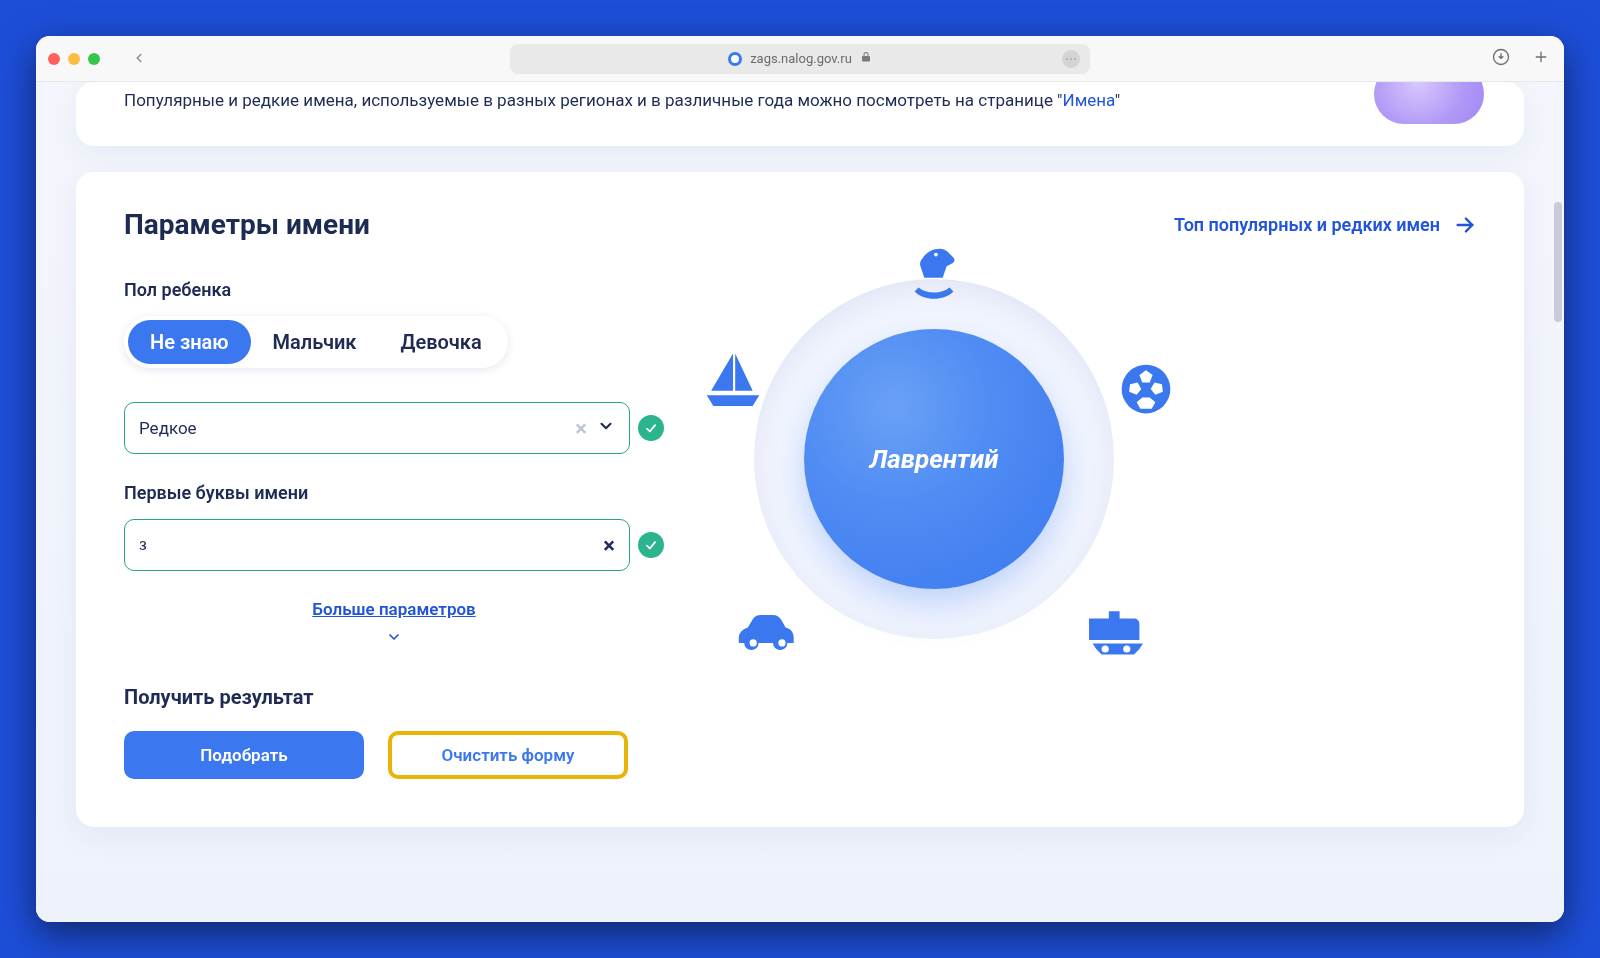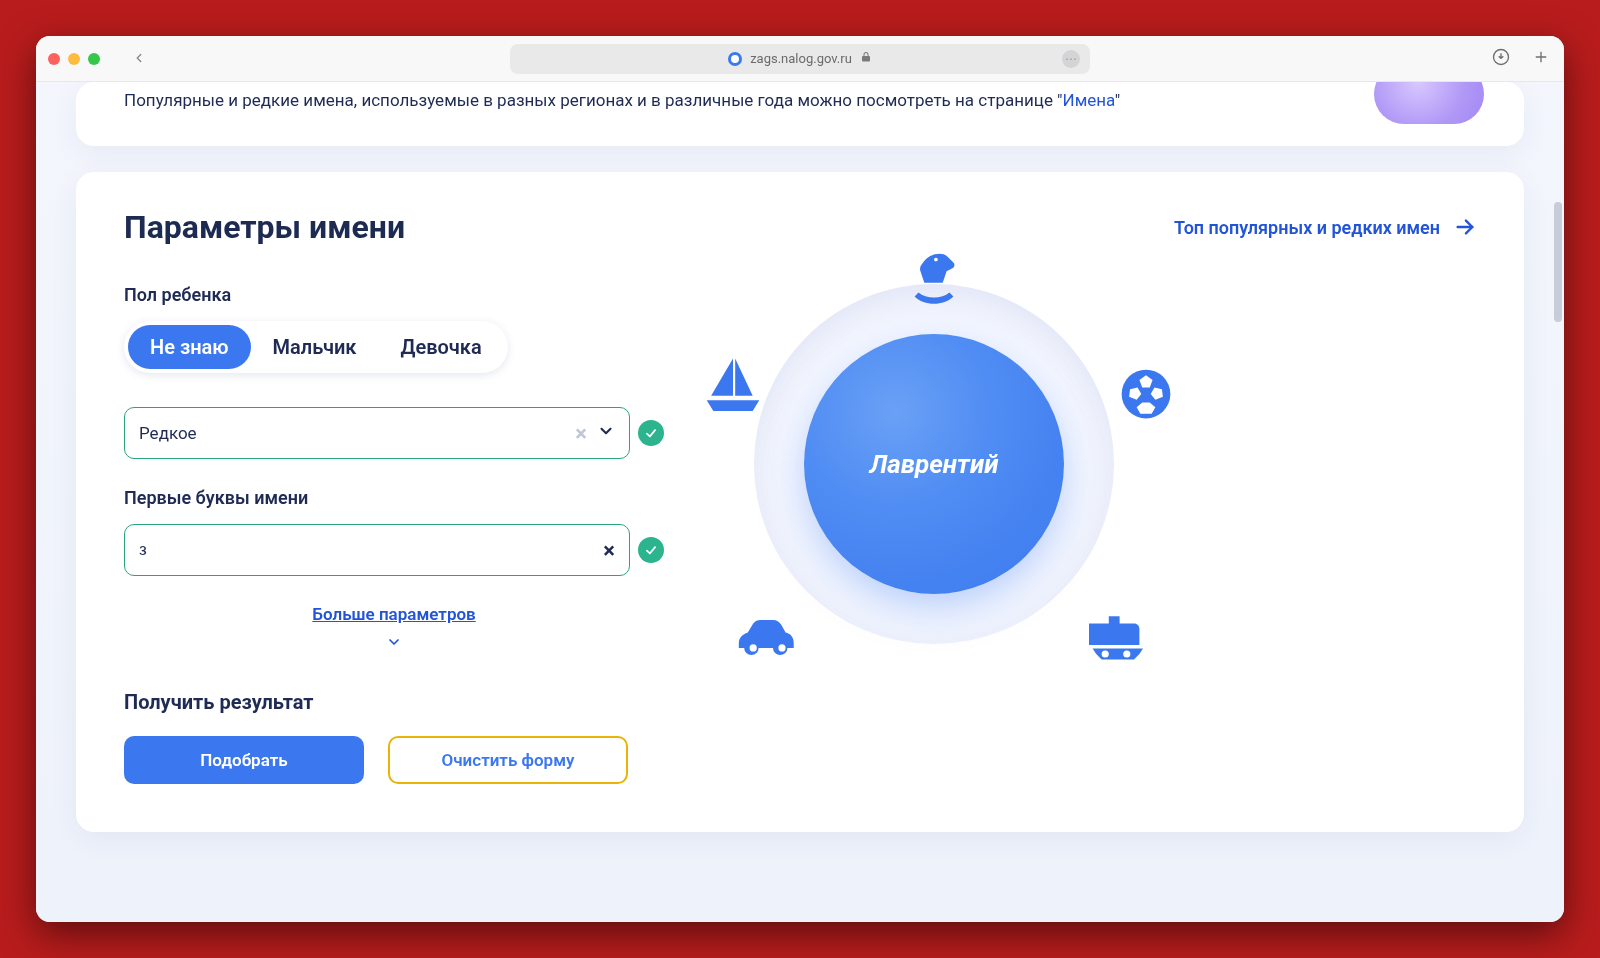--- a/index.html
+++ b/index.html
@@ -1,17 +1,17 @@
 <!DOCTYPE html>
 <html><head>
   <meta charset="utf-8">
   <style>
     * { margin: 0; padding: 0; box-sizing: border-box; }
     html, body { width: 100%; height: 100%; background: #000; font-family: -apple-system, BlinkMacSystemFont, "Segoe UI", Roboto, Helvetica, Arial, sans-serif; }
-    .stage { width: 1600px; height: 958px; background: #b91c1c; position: relative; margin: 0 auto; padding: 36px; }
+    .stage { width: 1600px; height: 958px; background: #1d4ed8; position: relative; margin: 0 auto; padding: 36px; }
     .window { width: 100%; height: 100%; background: #f6f7fb; border-radius: 14px; overflow: hidden; position: relative; box-shadow: 0 12px 36px rgba(0,0,0,.5); }
     .toolbar { height: 46px; background: #f8f8f8; border-bottom: 1px solid #e8e8e8; display: flex; align-items: center; padding: 0 12px; gap: 8px; position: relative; }
     .traffic { display: flex; gap: 8px; }
     .tdot { width: 12px; height: 12px; border-radius: 50%; }
     .tdot.red { background: #fc615d; }
     .tdot.yellow { background: #fdbc40; }
     .tdot.green { background: #34c749; }
     .nav-back { margin-left: 24px; color: #8b8b8b; font-size: 18px; }
     .address { position: absolute; left: 50%; transform: translateX(-50%); width: 580px; height: 30px; background: #e9e9ea; border-radius: 8px; display: flex; align-items: center; justify-content: center; color: #6b6b6b; font-size: 13px; gap: 8px; }
     .address .favicon { width: 14px; height: 14px; border-radius: 50%; background: #3a79f0; display: inline-block; position: relative; }
@@ -23,21 +23,21 @@
     .scrollbar { position: absolute; right: 2px; top: 120px; width: 8px; height: 120px; background: #c8ccd8; border-radius: 5px; }
 
     .card { background: #fff; border-radius: 18px; box-shadow: 0 8px 30px rgba(30,54,119,.06); margin: 0 40px; padding: 28px 48px; position: relative; }
     .card.banner { margin-top: 0; margin-bottom: 26px; padding-top: 8px; padding-bottom: 36px; }
     .banner-text { font-size: 17px; color: #1f2b54; }
     .banner-text a { color: #2154d8; text-decoration: none; }
     .banner-illu { position: absolute; right: 40px; top: -18px; width: 110px; height: 60px; border-radius: 30px; background: radial-gradient(circle at 40% 30%, #d8c8ff 0%, #b098f6 60%, #a387f5 100%); filter: blur(.2px); }
 
     .card.form { padding: 36px 48px 48px 48px; min-height: 620px; }
     .form-head { display: flex; align-items: center; justify-content: space-between; margin-bottom: 38px; }
-    .form-title { font-size: 32px; font-weight: 700; color: #1d2a52; }
+    .form-title { font-size: 28px; font-weight: 700; color: #1d2a52; }
     .top-link { display: flex; gap: 14px; align-items: center; color: #2154d8; font-size: 18px; font-weight: 600; text-decoration: none; }
     .form-body { display: flex; gap: 40px; }
     .left { flex: 0 0 540px; }
     .right { flex: 1; display: flex; align-items: flex-start; justify-content: flex-start; font-style: italic; }
 
     .label { font-size: 18px; color: #1f2b54; font-weight: 600; margin-bottom: 16px; display: flex; align-items: center; gap: 10px; }
     .info-badge { width: 20px; height: 20px; border-radius: 50%; background: #2154d8; color: #fff; font-size: 13px; font-weight: 800; display: flex; align-items: center; justify-content: center; }
 
     .seg { display: inline-flex; background: #fff; border-radius: 26px; box-shadow: 0 2px 8px rgba(30,54,119,.12); padding: 4px; margin-bottom: 34px; }
     .seg-item { padding: 10px 22px; border-radius: 22px; color: #1f2b54; font-size: 20px; font-weight: 600; cursor: pointer; }
@@ -51,21 +51,21 @@
     .clear-x.dark { color: #1f2b54; }
     .chev { color: #1f2b54; font-size: 18px; cursor: pointer; }
     .ok { width: 26px; height: 26px; border-radius: 50%; background: #2bb48d; display: flex; align-items: center; justify-content: center; color: #fff; flex: 0 0 26px; }
     .ok svg { width: 14px; height: 14px; }
 
     .more-link { display: flex; align-items: center; gap: 10px; color: #2154d8; font-size: 17px; font-weight: 600; margin-bottom: 40px; flex-direction: column; }
     .result-title { font-size: 20px; color: #1f2b54; font-weight: 700; margin-bottom: 22px; }
     .btn-row { display: flex; gap: 24px; }
     .btn { width: 240px; height: 48px; border-radius: 10px; display: flex; align-items: center; justify-content: center; font-size: 17px; font-weight: 600; cursor: pointer; }
     .btn.primary { background: #3b78ef; color: #fff; }
-    .btn.ghost { background: #fff; border: 2px solid #eab308; color: #3b78ef; }
+    .btn.ghost { background: #fff; border: 4px solid #eab308; color: #3b78ef; }
 
     .wheel-wrap { position: relative; width: 460px; height: 400px; margin-top: -20px; }
     .wheel-ring { position: absolute; left: 50%; top: 50%; width: 360px; height: 360px; transform: translate(-50%, -50%); border-radius: 50%; background: radial-gradient(circle at center, #fff 0%, #f7f9ff 60%, #f0f3fb 100%); box-shadow: 0 10px 40px rgba(54,86,180,.12) inset; }
     .wheel-center { position: absolute; left: 50%; top: 50%; width: 260px; height: 260px; transform: translate(-50%, -50%); border-radius: 50%; background: radial-gradient(circle at 35% 30%, #6aa1f6 0%, #4f8cf3 40%, #3b78ef 100%); display: flex; align-items: center; justify-content: center; box-shadow: 0 14px 40px rgba(59,120,239,.35); }
     .wheel-center .name { color: #fff; font-size: 26px; font-weight: 700; }
     .icon { position: absolute; color: #3b78ef; }
     .icon svg { display: block; }
     .icon.horse { left: 50%; top: -18px; transform: translateX(-50%); }
     .icon.boat { left: -6px; top: 88px; }
     .icon.ball { right: -12px; top: 100px; }

